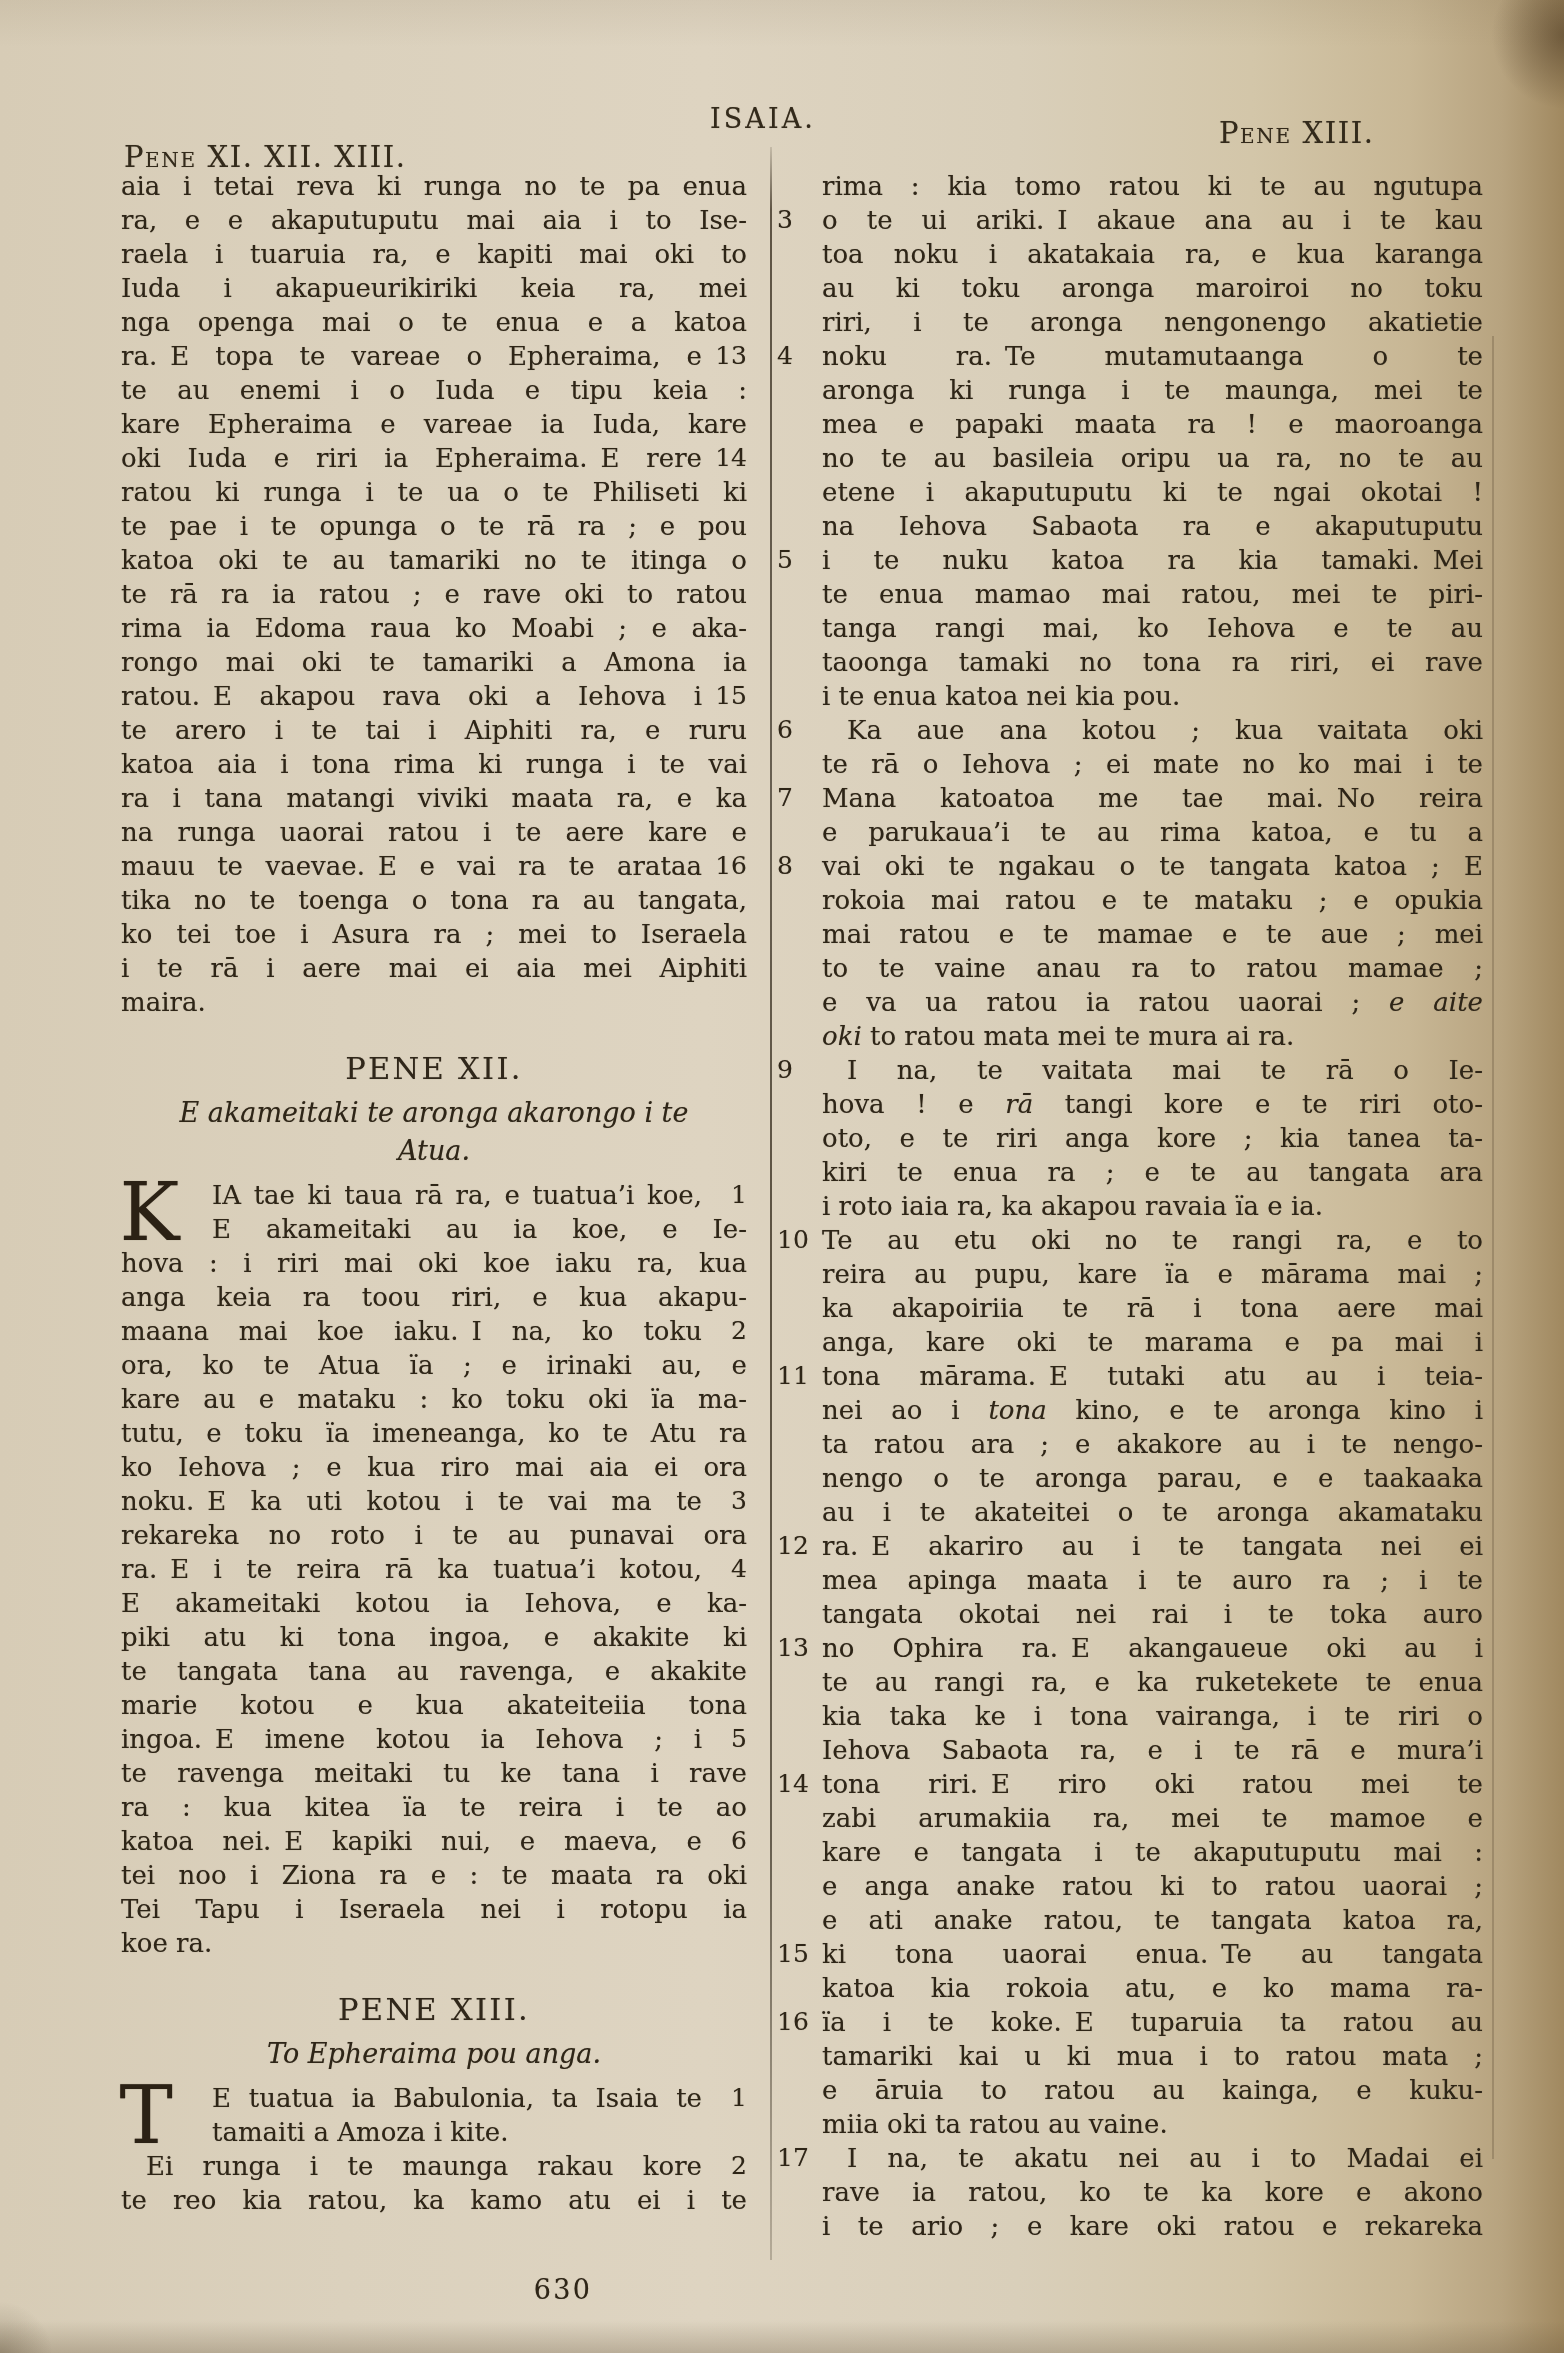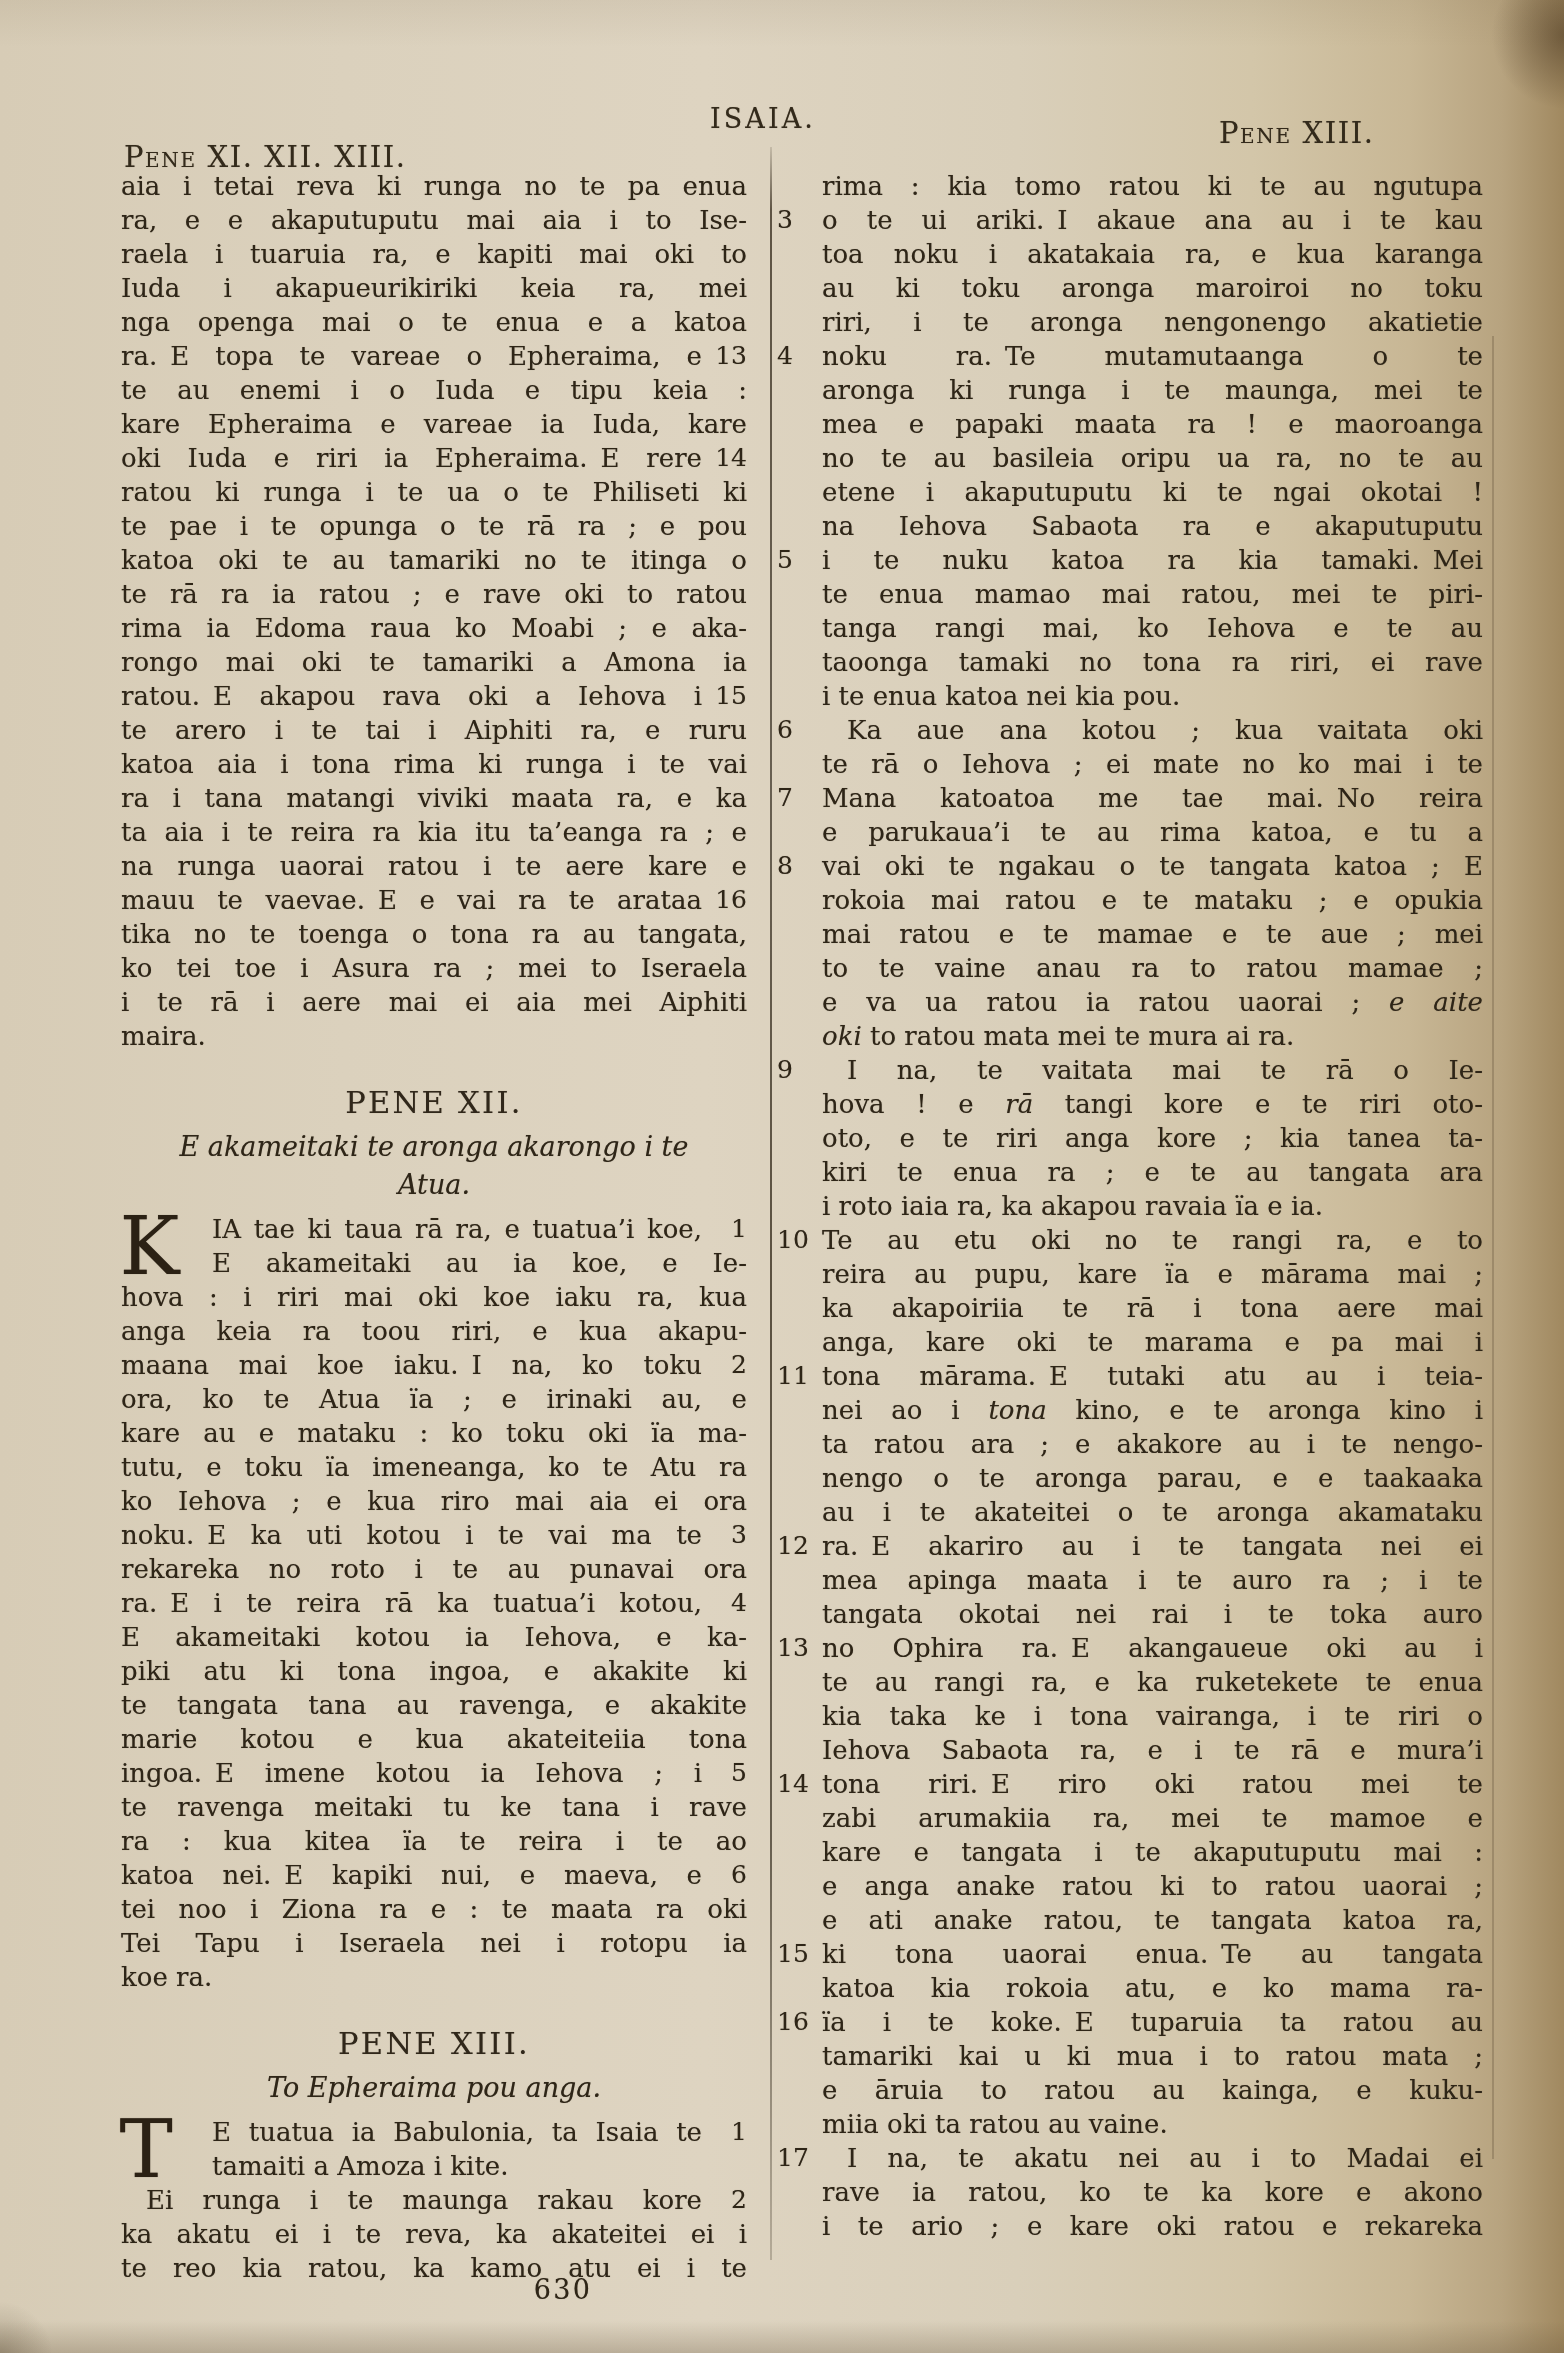--- a/index.html
+++ b/index.html
@@ -71,21 +71,20 @@
         <div class="tline"><span>ratou ki runga i te ua o te Philiseti ki</span></div>
         <div class="tline"><span>te pae i te opunga o te rā ra ; e pou</span></div>
         <div class="tline"><span>katoa oki te au tamariki no te itinga o</span></div>
         <div class="tline"><span>te rā ra ia ratou ; e rave oki to ratou</span></div>
         <div class="tline"><span>rima ia Edoma raua ko Moabi ; e aka-</span></div>
         <div class="tline"><span>rongo mai oki te tamariki a Amona ia</span></div>
         <div class="tline numbered"><span>ratou. E akapou rava oki a Iehova i</span><span class="vnum">15</span></div>
         <div class="tline"><span>te arero i te tai i Aiphiti ra, e ruru</span></div>
         <div class="tline"><span>katoa aia i tona rima ki runga i te vai</span></div>
         <div class="tline"><span>ra i tana matangi viviki maata ra, e ka</span></div>
-        <div class="tline"><span>ta aia i te reira ra kia itu ta’eanga ra ; e</span></div>
         <div class="tline"><span>na runga uaorai ratou i te aere kare e</span></div>
         <div class="tline numbered"><span>mauu te vaevae. E e vai ra te arataa</span><span class="vnum">16</span></div>
         <div class="tline"><span>tika no te toenga o tona ra au tangata,</span></div>
         <div class="tline"><span>ko tei toe i Asura ra ; mei to Iseraela</span></div>
         <div class="tline"><span>i te rā i aere mai ei aia mei Aiphiti</span></div>
         <div class="tline end"><span>maira.</span></div>
       </div>
       <div class="section sec-chapter">PENE XII.</div>
       <div class="section sec-subtitle">
         <div class="subtitle-line">E akameitaki te aronga akarongo i te</div>
@@ -119,21 +118,20 @@
       </div>
       <div class="section sec-chapter">PENE XIII.</div>
       <div class="section sec-subtitle">
         <div class="subtitle-line">To Epheraima pou anga.</div>
       </div>
       <div class="section sec-body">
         <span class="dropcap">T</span>
         <div class="tline dcpad numbered"><span>E tuatua ia Babulonia, ta Isaia te</span><span class="vnum">1</span></div>
         <div class="tline end dcpad"><span>tamaiti a Amoza i kite.</span></div>
         <div class="tline indent numbered"><span>Ei runga i te maunga rakau kore</span><span class="vnum">2</span></div>
-        <div class="tline"><span>ka akatu ei i te reva, ka akateitei ei i</span></div>
         <div class="tline"><span>te reo kia ratou, ka kamo atu ei i te</span></div>
       </div>
     </div>
   <div class="col col-right" id="col-right">
       <div class="section sec-body">
         <div class="tline"><span>rima : kia tomo ratou ki te au ngutupa</span></div>
         <div class="tline numbered"><span>o te ui ariki. I akaue ana au i te kau</span><span class="vnum">3</span></div>
         <div class="tline"><span>toa noku i akatakaia ra, e kua karanga</span></div>
         <div class="tline"><span>au ki toku aronga maroiroi no toku</span></div>
         <div class="tline"><span>riri, i te aronga nengonengo akatietie</span></div>

